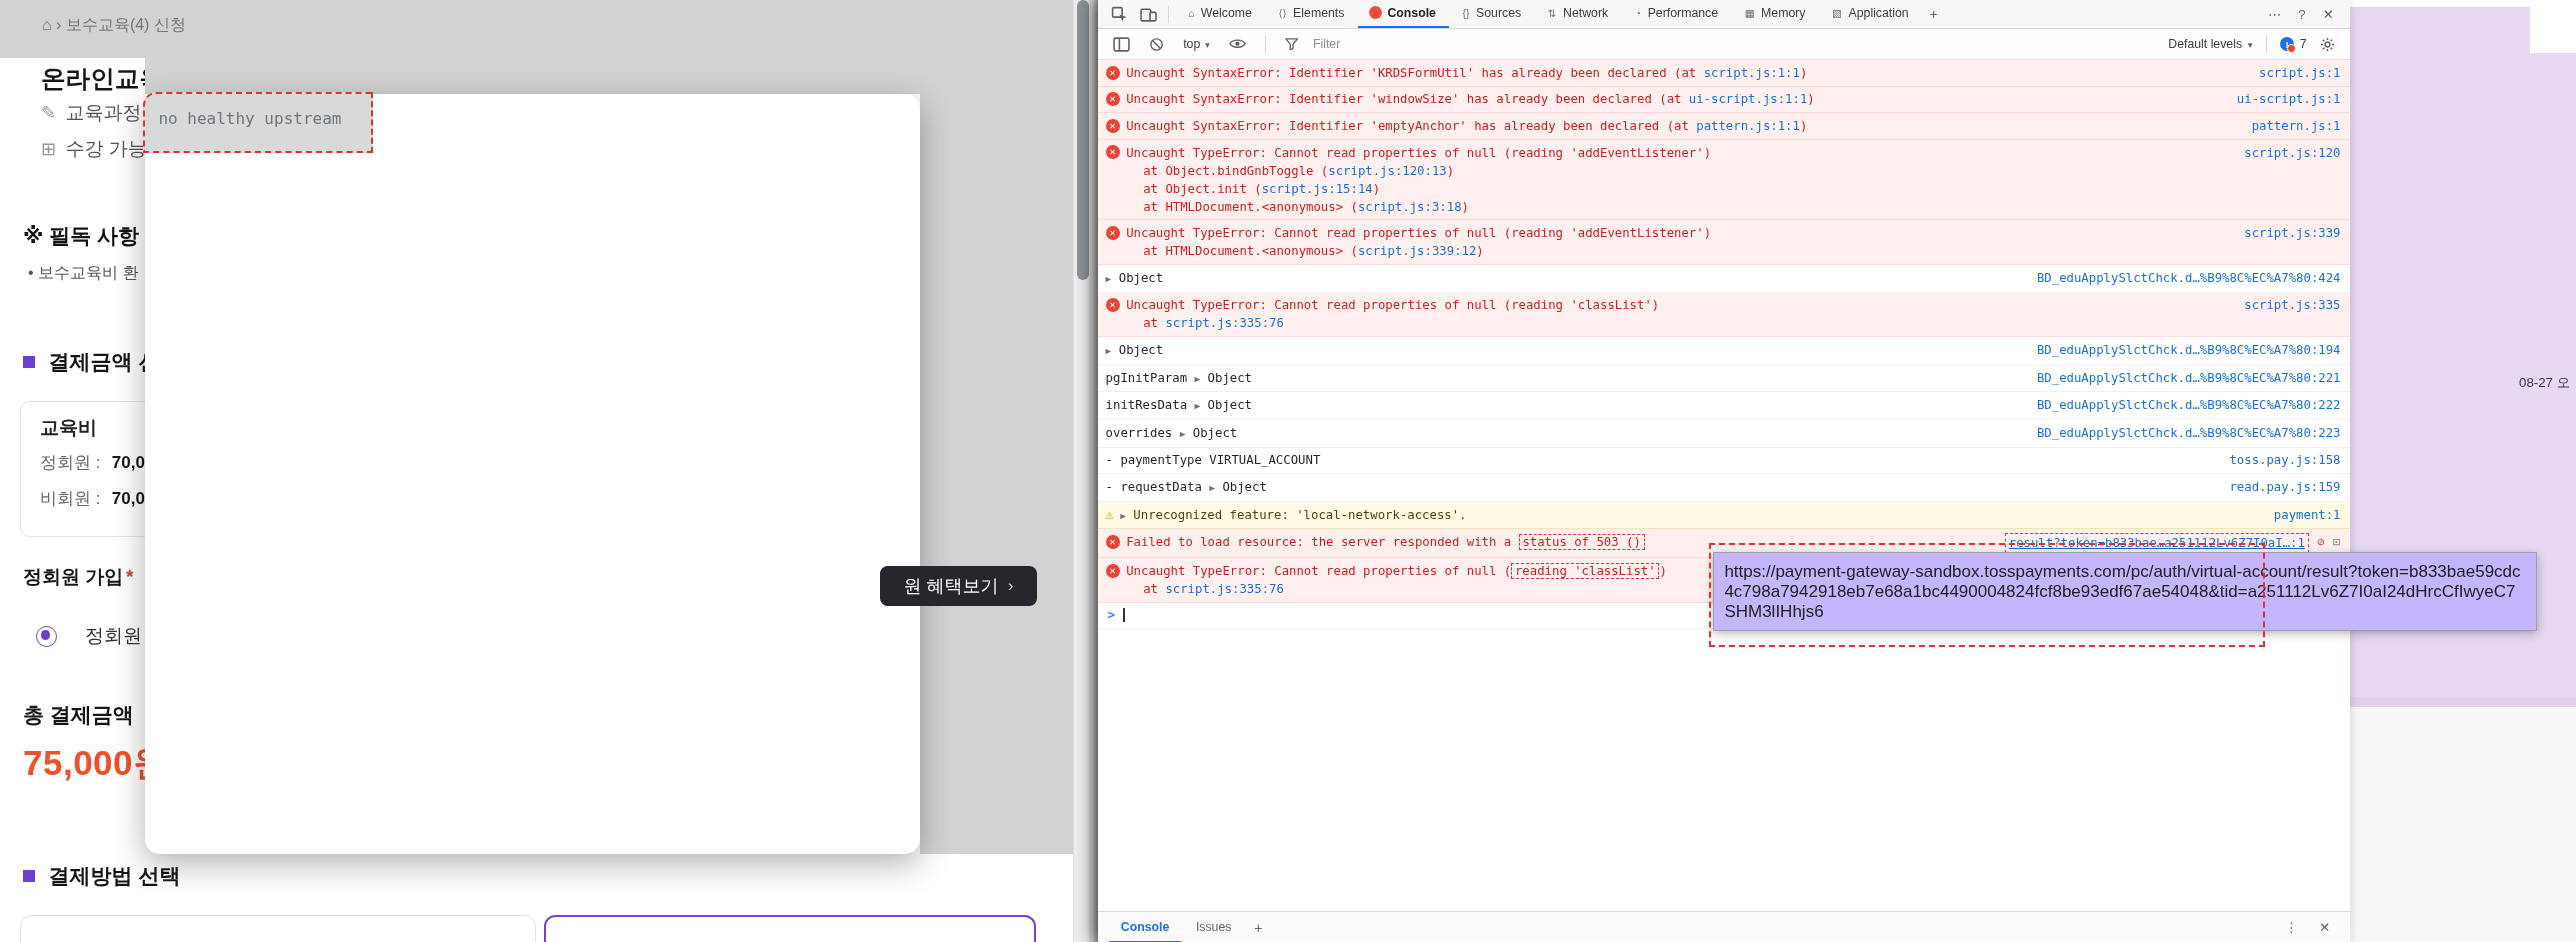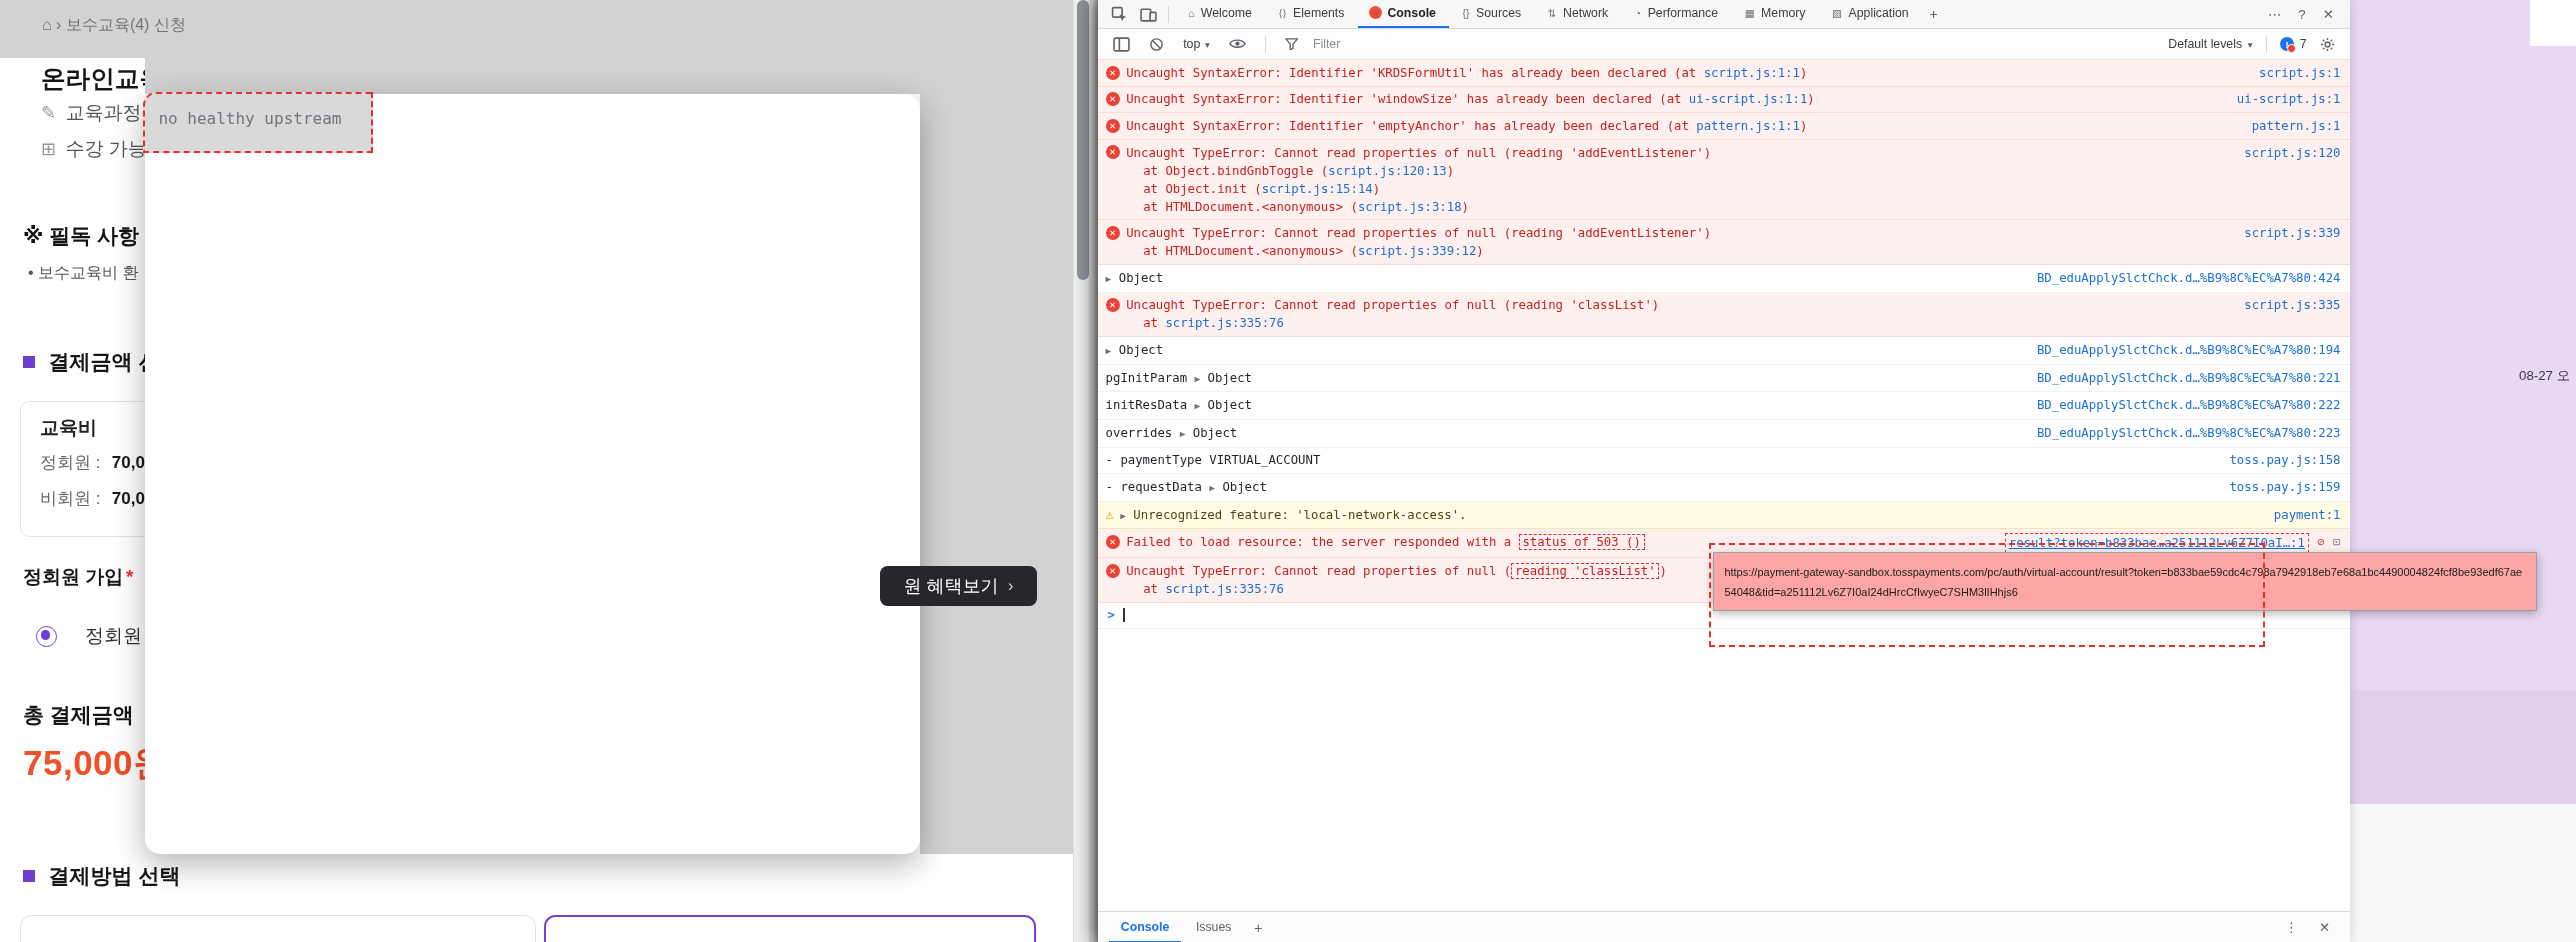--- a/index.html
+++ b/index.html
@@ -38,21 +38,21 @@
   .s3{left:920px;top:94px;width:170px;height:760px;}
   .modal{position:absolute;left:145px;top:94px;width:775px;height:760px;background:#fff;border-radius:15px;box-shadow:0 9.5px 33px rgba(0,0,0,.30);z-index:20;}
   .iframe-err{position:absolute;left:-1.9px;top:-1.9px;width:230px;height:61px;background:#d9d9d9;border:2.8px dashed #e0312e;box-sizing:border-box;border-top-left-radius:13.3px;padding:15px 0 0 13.3px;}
   .iframe-err span{font-family:"DejaVu Sans Mono",monospace;font-size:16px;color:#6f757c;}
   .benefit{position:absolute;left:880px;top:566px;width:157px;height:40px;background:#26262d;border:none;border-radius:7.6px;color:#fff;font-size:18px;font-family:inherit;display:flex;align-items:center;justify-content:center;gap:9.5px;z-index:40;cursor:pointer;white-space:nowrap;}
   .benefit .chev{font-size:16px;color:#ddd;}
   .sb-track{position:absolute;left:1073px;top:0;width:18px;height:943px;background:#efefef;border-left:0.9px solid #e0e0e0;z-index:30;}
   .sb-thumb{position:absolute;left:2.8px;top:0;width:12.3px;height:280px;background:#8f9399;border-radius:6.6px;}
 
   
-  #strip{position:absolute;left:2350px;top:0;width:226px;height:804px;background:#e8d8f3;}
+  #strip{position:absolute;left:2350px;top:7px;width:226px;height:700px;background:#e8d8f3;}
   .strip-white{position:absolute;right:0;top:0;width:46px;height:46px;background:#fff;}
   .strip-note{position:absolute;left:169px;top:367px;width:58px;overflow:hidden;font-size:13.3px;color:#3a3a3a;white-space:nowrap;}
   .strip-shade{position:absolute;left:0;top:690px;width:226px;height:253px;background:rgba(80,40,110,0.04);}
 
   
   #devtools{position:absolute;left:1098px;top:0;width:1252px;height:943px;background:#fff;z-index:50;display:flex;flex-direction:column;box-shadow:-6.6px 0 17px rgba(0,0,0,.45);}
   .gap-shadow{position:absolute;left:1088px;top:0;width:10.4px;height:943px;background:linear-gradient(to right,rgba(0,0,0,.02),rgba(0,0,0,.40));z-index:45;}
 
   .dt-tabbar{position:relative;height:28px;flex:none;display:flex;align-items:center;background:#f7f7f7;border-bottom:0.9px solid #d8d8d8;padding:0 7.6px;color:#4a4f55;}
   .dt-tabs{display:contents;}
@@ -92,21 +92,21 @@
   .csrc.u{text-decoration:underline;}
   .csrc.boxed{border:1.9px dashed #e0312e;padding:0 2.8px;}
   .end-ico{flex:none;margin-left:8.5px;font-size:12.3px;cursor:pointer;}
   .end-ico.blocked{color:#d23f31;}
   .end-ico.copy{color:#80868b;}
   .prompt-row{display:flex;align-items:center;padding:5.7px 9.5px;border-bottom:0.9px solid #f1f1f1;}
   .pchev{color:#2f7de1;font-weight:700;margin-right:8.5px;}
   .pcaret{width:1.9px;height:14px;background:#333;animation:blink 1.1s steps(1) infinite;}
   @keyframes blink{50%{opacity:0;}}
 
-  .url-tooltip{position:absolute;left:615px;top:552px;width:824px;box-sizing:border-box;background:#fca5a5;border:0.9px solid #9aa0a6;box-shadow:0 2.8px 9.5px rgba(0,0,0,.30);padding:8.5px 10.4px;font-family:"Liberation Sans",sans-serif;font-size:11px;line-height:20px;color:#202124;word-break:break-all;z-index:70;}
+  .url-tooltip{position:absolute;left:615px;top:552px;width:824px;box-sizing:border-box;background:#c4b5fd;border:0.9px solid #9aa0a6;box-shadow:0 2.8px 9.5px rgba(0,0,0,.30);padding:8.5px 10.4px;font-family:"Liberation Sans",sans-serif;font-size:17px;line-height:20px;color:#202124;word-break:break-all;z-index:70;}
   .annot-e{position:absolute;left:611px;top:543px;width:552px;height:100px;border:2.8px dashed #e0312e;z-index:75;pointer-events:none;}
 
   .dt-drawer{height:31px;flex:none;display:flex;align-items:center;background:#fbfbfb;border-top:0.9px solid #d8d8d8;padding:0 11.4px;gap:3.8px;font-size:12.3px;}
   .dtab{height:31px;display:flex;align-items:center;padding:0 11.4px;color:#5f6368;border-bottom:2.8px solid transparent;box-sizing:border-box;cursor:pointer;}
   .dtab.sel{color:#1a73e8;border-bottom-color:#1a73e8;font-weight:700;}
   .dplus{color:#5f6368;font-size:14px;padding:0 7.6px;cursor:pointer;}
   .dico{color:#5f6368;font-size:13.3px;padding:0 8.5px;cursor:pointer;}
 
   svg{display:block;}
 </style>
@@ -372,21 +372,21 @@
           <div class="crow log">
             <div class="cmsg">
               <div class="cline"><span class="p-text">- paymentType VIRTUAL_ACCOUNT</span></div>
             </div>
             <span class="csrc">toss.pay.js:158</span>
           </div>
           <div class="crow log">
             <div class="cmsg">
               <div class="cline"><span class="p-text">- requestData </span><span class="p-arrow">▶</span><span class="p-text"> Object</span></div>
             </div>
-            <span class="csrc">toss.pay.js:159</span>
+            <span class="csrc">read.pay.js:159</span>
           </div>
           <div class="crow warn">
             <span class="warn-badge">⚠</span>
             <div class="cmsg">
               <div class="cline"><span class="p-arrow">▶</span><span class="p-text"> Unrecognized feature: 'local-network-access'.</span></div>
             </div>
             <span class="csrc">payment:1</span>
           </div>
           <div class="crow error">
             <span class="err-badge">✕</span>

